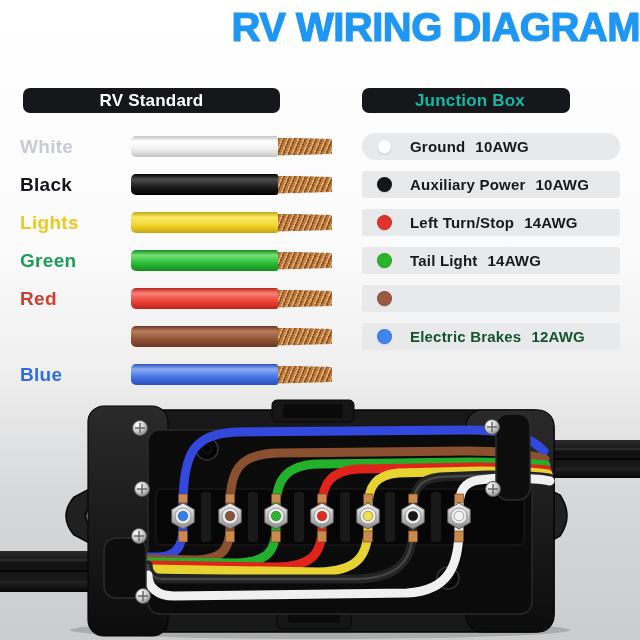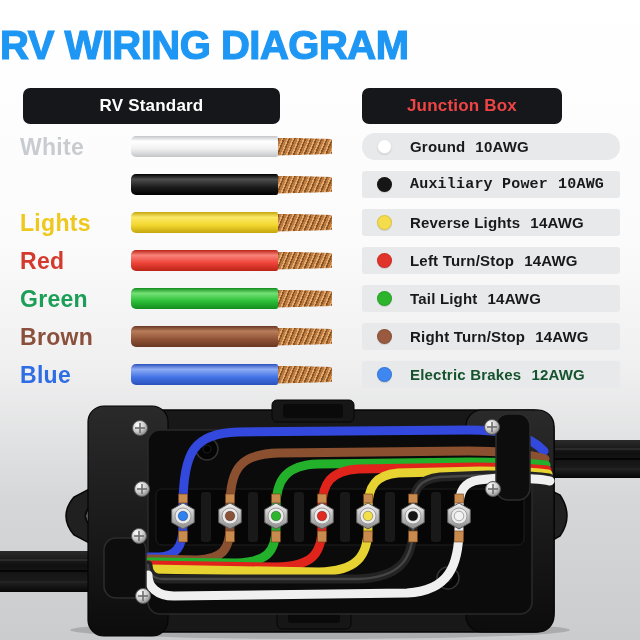--- a/index.html
+++ b/index.html
@@ -1,31 +1,31 @@
 <!DOCTYPE html>
 <html style="--cu-l: #e2a96c; --cu-m: #bd7a40; --cu-d: #8a5526;"><head>
 <meta charset="utf-8">
 <style>
   html,body{margin:0;padding:0;}
   body{width:640px;height:640px;font-family:"Liberation Sans",sans-serif;}
   .stage{position:relative;width:640px;height:640px;overflow:hidden;
     background:linear-gradient(180deg,#ffffff 0%,#fbfbfb 38%,#efeff0 58%,#d6d7d8 78%,#cbcccd 100%);}
-  .title{position:absolute;top:23px;left:0;width:640px;text-align:left;
+  .title{position:absolute;top:5px;left:0;width:640px;text-align:right;
     font-size:40px;font-weight:bold;letter-spacing:-0.5px;
     -webkit-text-stroke:1.2px currentColor;}
-  .hdr{position:absolute;top:88px;height:36px;border-radius:7px;
+  .hdr{position:absolute;top:88px;height:25px;border-radius:7px;
     display:flex;align-items:center;justify-content:center;
     font-size:17px;font-weight:bold;letter-spacing:0.2px;}
   .hdr-left{left:23px;width:257px;}
   .hdr-right{left:362px;width:200px;}
   
   .wire-col{position:absolute;left:0;top:128px;width:345px;}
   .wire-row{position:relative;height:38px;}
   .wire-name{position:absolute;left:20px;top:0;line-height:38px;
-    font-size:23px;font-weight:bold;letter-spacing:0.3px;}
+    font-size:19px;font-weight:bold;letter-spacing:0.3px;}
   .wire{position:absolute;left:131px;top:8px;width:201px;height:21px;}
   .wire-ins{position:absolute;left:0;top:0;width:147px;height:21px;
     border-radius:5px 2px 2px 5px;}
   .wire-copper{position:absolute;left:147px;top:1.5px;width:54px;height:18px;
     background:repeating-linear-gradient(112deg,var(--cu-d) 0 1.5px,var(--cu-m) 1.5px 3.5px,var(--cu-l) 3.5px 5px);
     clip-path:polygon(0 0,100% 9%,100% 91%,0 100%);border-radius:0 4px 4px 0;}
   
   .fn-col{position:absolute;left:362px;top:133px;width:258px;}
   .fn-row{position:relative;height:27px;margin-bottom:11px;border-radius:3px;
     display:flex;align-items:center;}
@@ -39,61 +39,61 @@
 </head>
 <body>
 
 <div class="stage">
 
   <div class="title" style="color: rgb(30, 151, 244);">RV WIRING DIAGRAM</div>
 
   <div class="hdr hdr-left" style="background: rgb(22, 23, 27); color: rgb(255, 255, 255);">
     <span>RV Standard</span>
   </div>
-  <div class="hdr hdr-right" style="background: rgb(22, 23, 27); color: #ef4444;">
+  <div class="hdr hdr-right" style="background: rgb(22, 23, 27); color: #14b8a6; padding-left: 8px;">
     <span>Junction Box</span>
   </div>
 
   <div class="wire-col">
     <div class="wire-row">
       <span class="wire-name" style="color: rgb(200, 204, 209);">White</span>
       <span class="wire">
         <span class="wire-ins" style="background: linear-gradient(rgb(195, 197, 200) 0%, rgb(255, 255, 255) 25%, rgb(240, 240, 240) 62%, rgb(195, 197, 200) 100%);"></span>
         <span class="wire-copper"></span>
       </span>
     </div>
     <div class="wire-row">
+      <span class="wire-name" style="color: rgb(20, 22, 25);">Black</span>
       <span class="wire">
         <span class="wire-ins" style="background: linear-gradient(rgb(0, 0, 0) 0%, rgb(77, 77, 77) 25%, rgb(29, 29, 29) 62%, rgb(0, 0, 0) 100%);"></span>
         <span class="wire-copper"></span>
       </span>
     </div>
     <div class="wire-row">
       <span class="wire-name" style="color: rgb(239, 200, 29);">Lights</span>
       <span class="wire">
         <span class="wire-ins" style="background: linear-gradient(rgb(197, 166, 13) 0%, rgb(251, 233, 104) 25%, rgb(243, 215, 48) 62%, rgb(197, 166, 13) 100%);"></span>
         <span class="wire-copper"></span>
       </span>
     </div>
     <div class="wire-row">
+      <span class="wire-name" style="color: rgb(27, 158, 87);">Green</span>
+      <span class="wire">
+        <span class="wire-ins" style="background: linear-gradient(rgb(18, 140, 30) 0%, rgb(116, 225, 117) 25%, rgb(45, 191, 57) 62%, rgb(18, 140, 30) 100%);"></span>
+        <span class="wire-copper"></span>
+      </span>
+    </div>
+    <div class="wire-row">
       <span class="wire-name" style="color: rgb(212, 58, 46);">Red</span>
       <span class="wire">
         <span class="wire-ins" style="background: linear-gradient(rgb(187, 36, 24) 0%, rgb(248, 131, 122) 25%, rgb(238, 67, 56) 62%, rgb(187, 36, 24) 100%);"></span>
         <span class="wire-copper"></span>
       </span>
     </div>
     <div class="wire-row">
-      <span class="wire-name" style="color: rgb(27, 158, 87);">Green</span>
-      <span class="wire">
-        <span class="wire-ins" style="background: linear-gradient(rgb(18, 140, 30) 0%, rgb(116, 225, 117) 25%, rgb(45, 191, 57) 62%, rgb(18, 140, 30) 100%);"></span>
-        <span class="wire-copper"></span>
-      </span>
-    </div>
-    <div class="wire-row">
-      <span class="wire-name" style="color: rgb(139, 80, 59);">Brown</span>
       <span class="wire">
         <span class="wire-ins" style="background: linear-gradient(rgb(105, 55, 35) 0%, rgb(184, 125, 90) 25%, rgb(146, 84, 55) 62%, rgb(105, 55, 35) 100%);"></span>
         <span class="wire-copper"></span>
       </span>
     </div>
     <div class="wire-row">
       <span class="wire-name" style="color: rgb(46, 109, 229);">Blue</span>
       <span class="wire">
         <span class="wire-ins" style="background: linear-gradient(rgb(42, 80, 187) 0%, rgb(143, 173, 244) 25%, rgb(68, 116, 230) 62%, rgb(42, 80, 187) 100%);"></span>
         <span class="wire-copper"></span>
@@ -101,37 +101,32 @@
     </div>
   </div>
 
   <div class="fn-col">
     <div class="fn-row" style="background: rgb(232, 233, 234); border-radius: 13px;">
       <span class="fn-dot" style="background: rgb(255, 255, 255);"></span>
       <span class="fn-text" style="color: rgb(23, 25, 28);"><span>Ground</span><span class="fn-awg">10AWG</span></span>
     </div>
     <div class="fn-row" style="background: rgb(232, 233, 234);">
       <span class="fn-dot" style="background: rgb(22, 22, 22);"></span>
-      <span class="fn-text" style="color: rgb(23, 25, 28); font-family: Liberation Mono, monospace;"><span>Auxiliary Power</span><span class="fn-awg">10AWG</span></span>
-    </div>
-    <div class="fn-row" style="background: rgb(232, 233, 234);">
-      <span class="fn-dot" style="background: rgb(245, 220, 77);"></span>
-      <span class="fn-text" style="color: rgb(23, 25, 28);"><span>Reverse Lights</span><span class="fn-awg">14AWG</span></span>
+      <span class="fn-text" style="color: rgb(23, 25, 28);"><span>Auxiliary Power</span><span class="fn-awg">10AWG</span></span>
     </div>
     <div class="fn-row" style="background: rgb(232, 233, 234); text-align: center;">
       <span class="fn-dot" style="background: rgb(225, 52, 42);"></span>
       <span class="fn-text" style="color: rgb(23, 25, 28);"><span>Left Turn/Stop</span><span class="fn-awg">14AWG</span></span>
     </div>
     <div class="fn-row" style="background: rgb(232, 233, 234);">
       <span class="fn-dot" style="background: rgb(44, 180, 44);"></span>
       <span class="fn-text" style="color: rgb(23, 25, 28);"><span>Tail Light</span><span class="fn-awg">14AWG</span></span>
     </div>
     <div class="fn-row" style="background: rgb(232, 233, 234);">
       <span class="fn-dot" style="background: rgb(153, 90, 64);"></span>
-      <span class="fn-text" style="color: rgb(23, 25, 28);"><span>Right Turn/Stop</span><span class="fn-awg">14AWG</span></span>
     </div>
     <div class="fn-row" style="background: rgb(232, 233, 234);">
       <span class="fn-dot" style="background: rgb(62, 134, 240);"></span>
       <span class="fn-text" style="color: #14532d;"><span>Electric Brakes</span><span class="fn-awg">12AWG</span></span>
     </div>
   </div>
 
   <svg class="jbox" viewBox="0 395 640 245">
     <defs>
       <radialGradient id="screwG" cx="35%" cy="30%" r="80%">

